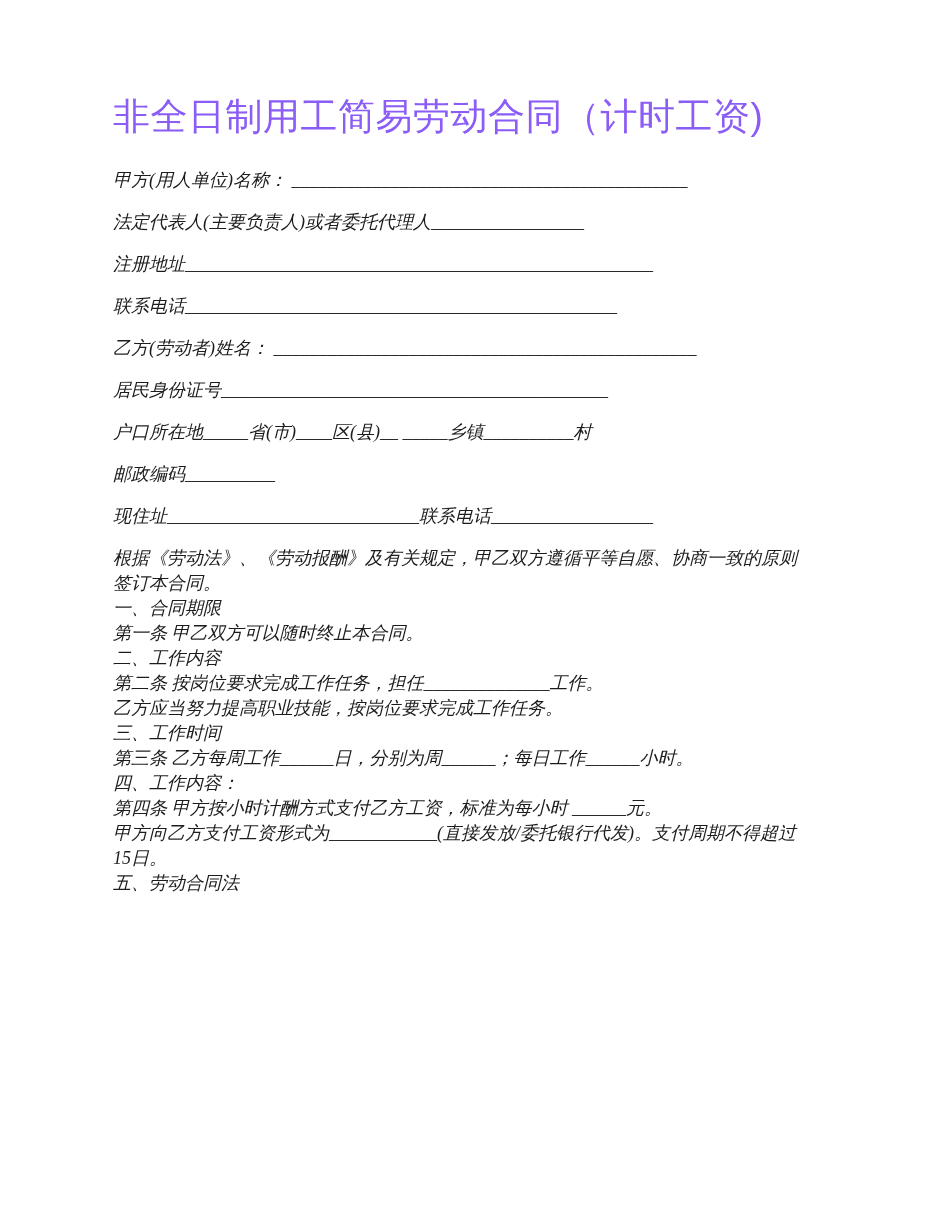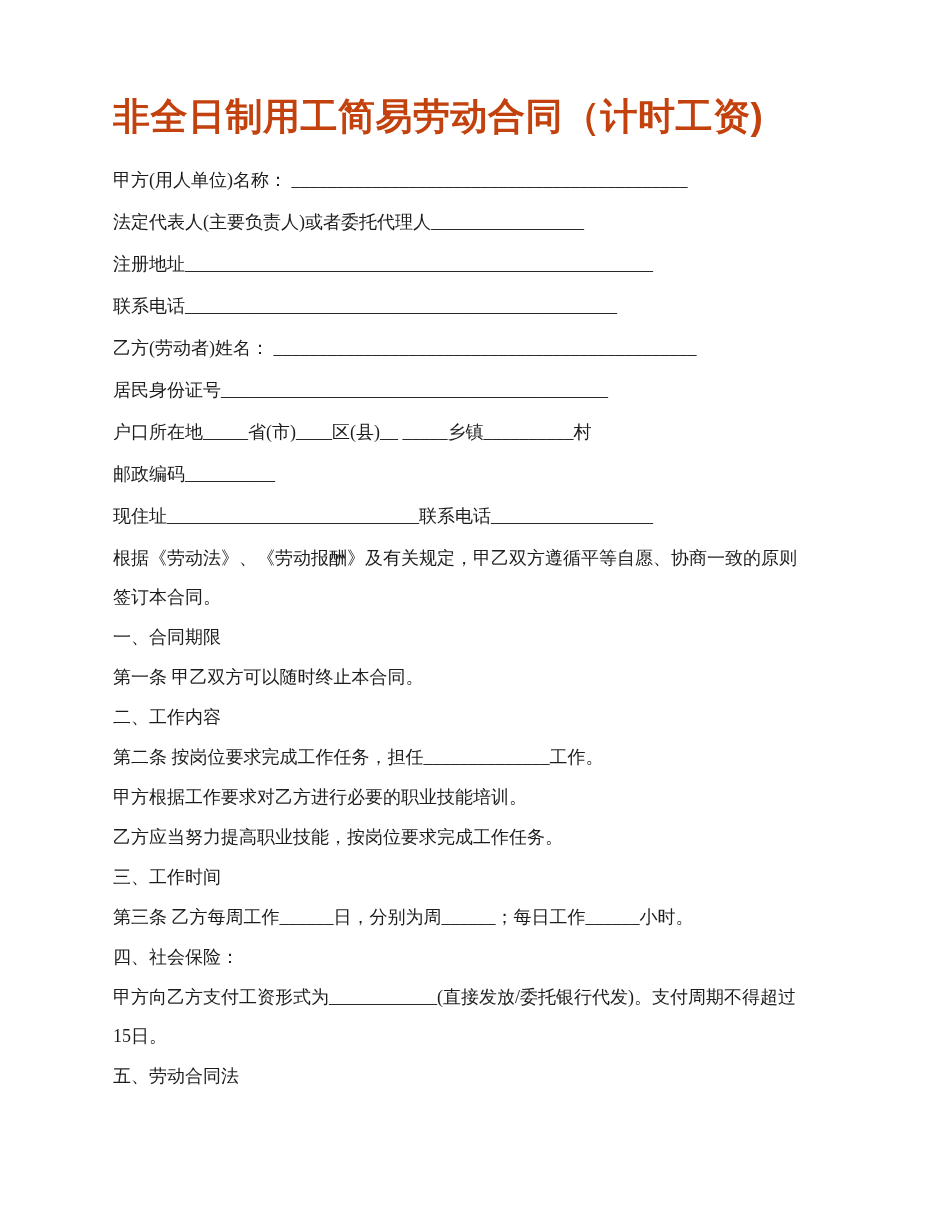--- a/index.html
+++ b/index.html
@@ -15,35 +15,36 @@
     padding: 92px 98px 0 113px;
     color: #1c1c1c;
     font-family: "Liberation Serif", "DejaVu Serif", serif;
     overflow: hidden;
   }
   .title {
     margin: 0 0 26px 0;
     font-family: "Liberation Sans", "DejaVu Sans", sans-serif;
     font-size: 37px;
     line-height: 50px;
-    font-weight: 700;
-    color: #c2410c;
+    font-weight: 400;
+    color: #8b5cf6;
     letter-spacing: 0.5px;
     white-space: nowrap;
   }
   .line {
     font-size: 18px;
     line-height: 25px;
     margin: 0;
     white-space: pre-wrap;
     color: #1c1c1c;
+    font-style: italic;
   }
   .f    { margin-top: 17px; }  
-  .b    { margin-top: 15px; }  
-  .cont { margin-top: 14px; }     
+  .b    { }  
+  .cont { margin-top: 0; }     
 </style>
 </head>
 <body>
 
 <div class="page">
 
   <h1 class="title">非全日制用工简易劳动合同（计时工资)</h1>
 
   <p class="line f">甲方(用人单位)名称： ____________________________________________</p>
   <p class="line f">法定代表人(主要负责人)或者委托代理人_________________</p>
@@ -56,25 +57,25 @@
   <p class="line f">现住址____________________________联系电话__________________</p>
 
   <p class="line f">根据《劳动法》、《劳动报酬》及有关规定，甲乙双方遵循平等自愿、协商一致的原则</p>
   <p class="line cont">签订本合同。</p>
 
   <p class="line b">一、合同期限</p>
   <p class="line b">第一条 甲乙双方可以随时终止本合同。</p>
 
   <p class="line b">二、工作内容</p>
   <p class="line b">第二条 按岗位要求完成工作任务，担任______________工作。</p>
-  <p class="line b">甲方根据工作要求对乙方进行必要的职业技能培训。</p>
   <p class="line b">乙方应当努力提高职业技能，按岗位要求完成工作任务。</p>
 
   <p class="line b">三、工作时间</p>
   <p class="line b">第三条 乙方每周工作______日，分别为周______；每日工作______小时。</p>
 
-  <p class="line b">四、社会保险：</p>
+  <p class="line b">四、工作内容：</p>
+  <p class="line b">第四条 甲方按小时计酬方式支付乙方工资，标准为每小时 ______元。</p>
   <p class="line b">甲方向乙方支付工资形式为____________(直接发放/委托银行代发)。支付周期不得超过</p>
   <p class="line cont">15日。</p>
 
   <p class="line b">五、劳动合同法</p>
 
 </div>
 
 </body></html>

